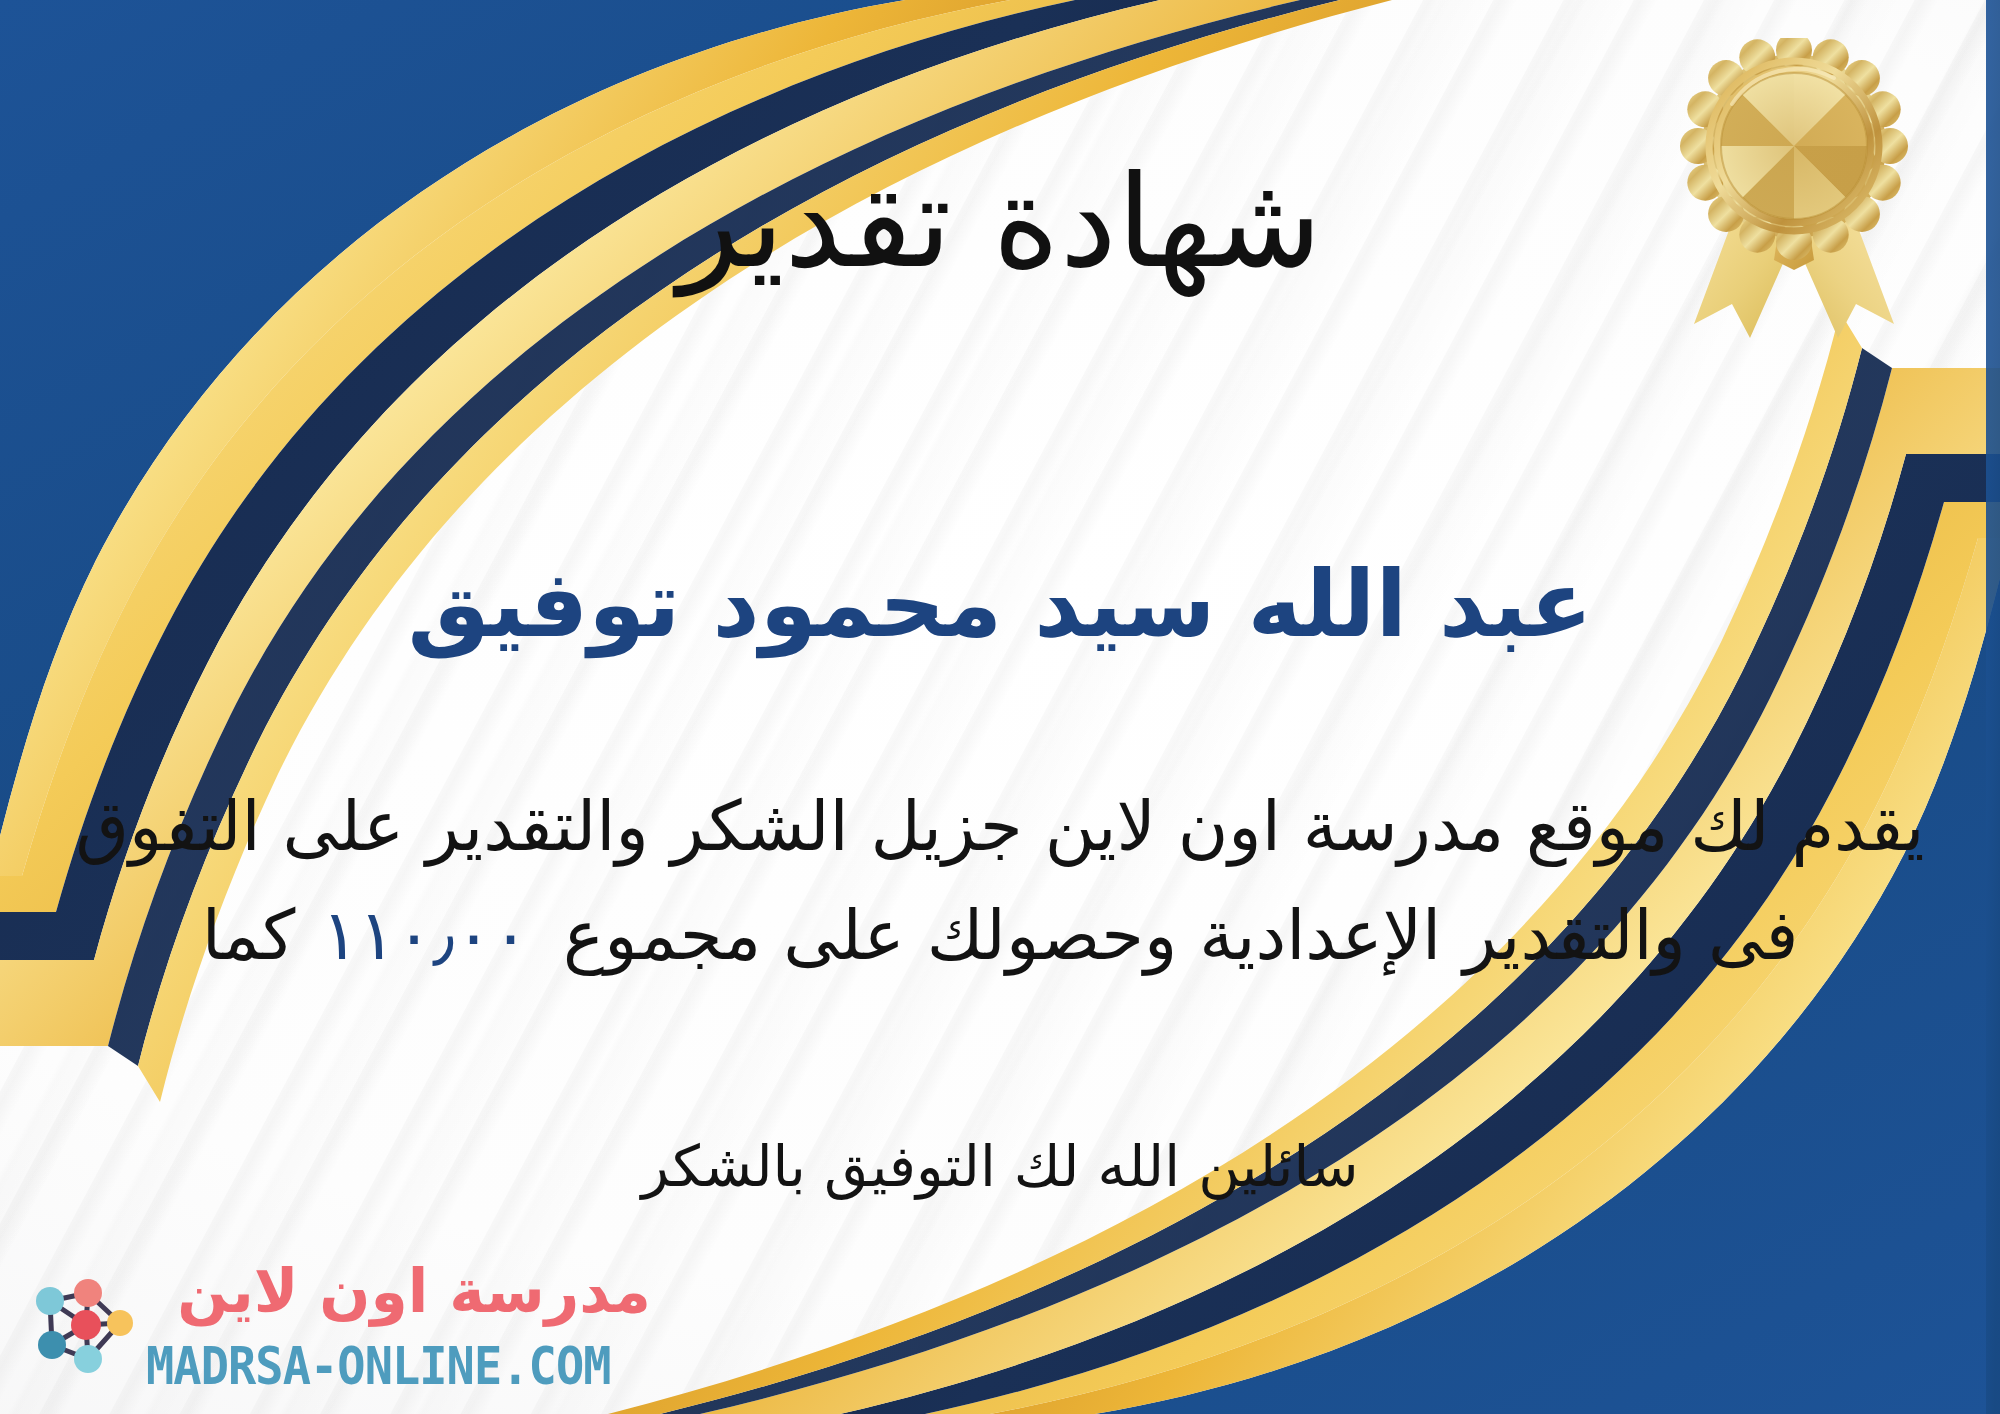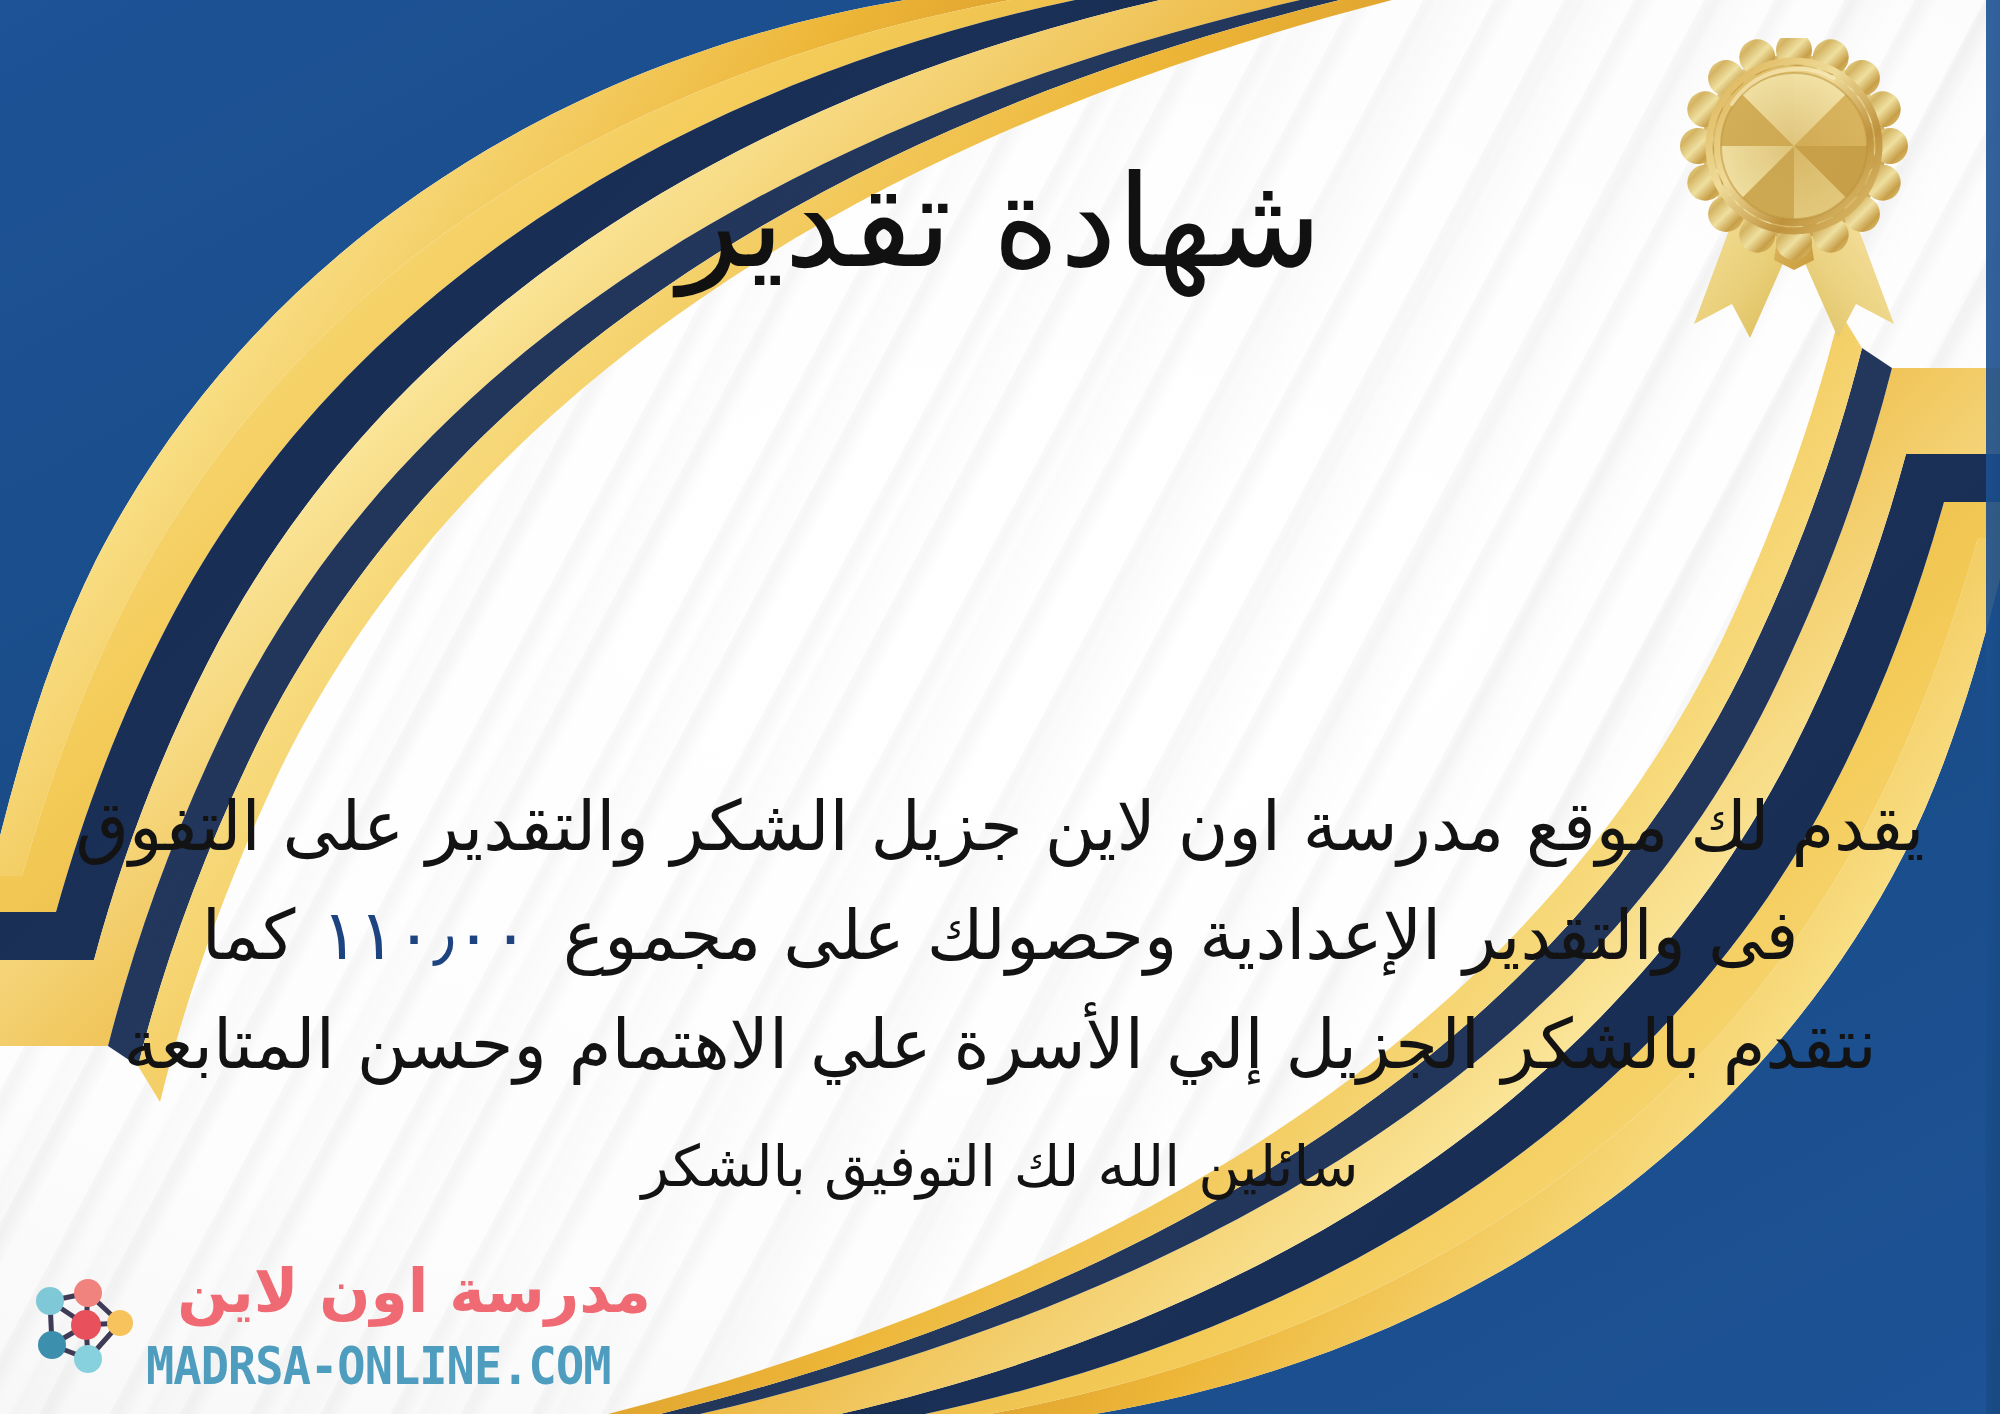--- a/index.html
+++ b/index.html
@@ -332,28 +332,28 @@
 
         <path d="M-62,-42 A78,78 0 0,1 40,-68" fill="none" stroke="#fbf0c8" stroke-width="4" stroke-linecap="round" opacity="0.55"></path>
       </g>
     </svg>
   </div>
 
   <div class="content">
 
     <div class="cert-title">شهادة تقدير</div>
 
+    <div class="recipient-name">عبد الله سيد محمود توفيق</div>
 
     <div class="body-block">
 
       <span class="body-line">يقدم لك موقع مدرسة اون لاين جزيل الشكر  والتقدير على التفوق</span>
 
       <span class="body-line l2"><span>فى والتقدير الإعدادية وحصولك على مجموع</span><span class="grade-value">١١٠٫٠٠</span><span>كما</span></span>
 
-      <span class="body-line">نتقدم  بالشكر الجزيل إلي الأسرة علي الاهتمام وحسن المتابعة</span>
     </div>
 
     <div class="closing-line">سائلين الله لك التوفيق  بالشكر</div>
   </div>
 
   <div class="logo">
     <div class="logo-mark">
       <svg viewBox="0 0 112 112" xmlns="http://www.w3.org/2000/svg" aria-hidden="true">
         <g stroke="#3f3a55" stroke-width="5" stroke-linecap="round">
           <line x1="22" y1="30" x2="58" y2="54"></line>

